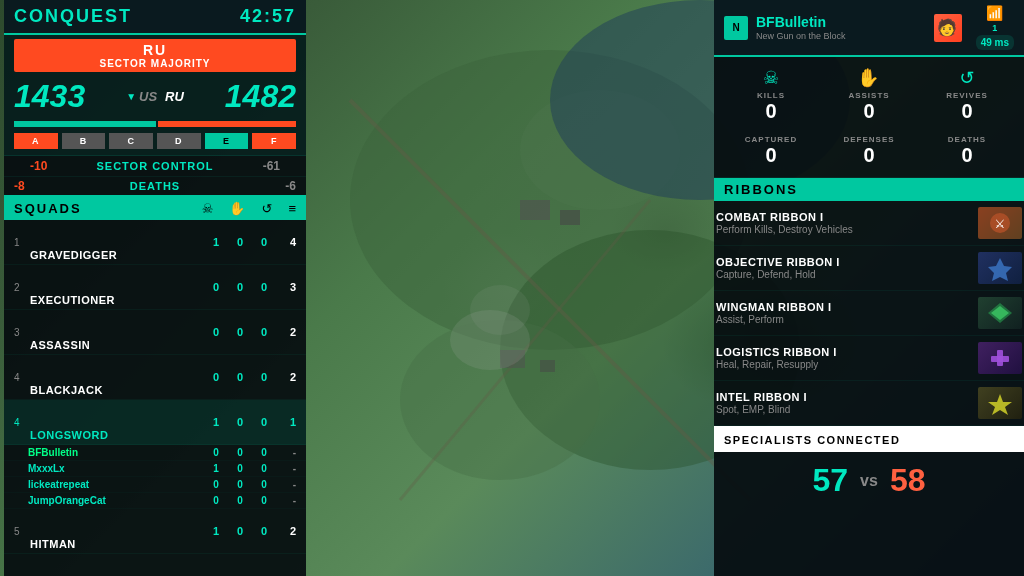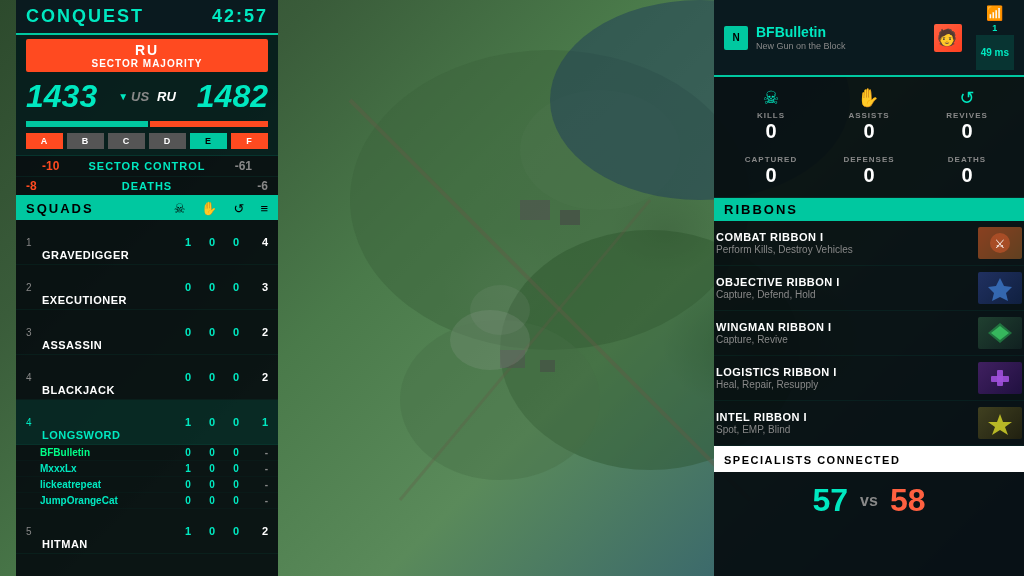--- a/index.html
+++ b/index.html
@@ -29,22 +29,22 @@
       background:
         radial-gradient(ellipse 200px 150px at 60% 30%, rgba(80,120,80,0.6) 0%, transparent 70%),
         radial-gradient(ellipse 150px 100px at 75% 60%, rgba(40,80,40,0.5) 0%, transparent 70%),
         radial-gradient(ellipse 100px 80px at 50% 50%, rgba(100,140,100,0.4) 0%, transparent 70%),
         radial-gradient(ellipse 80px 60px at 65% 40%, rgba(60,90,60,0.5) 0%, transparent 70%);
     }
 
     
     #left-panel {
       position: absolute;
-      top: 0; left: 16px;
-      width: 262px;
+      top: 0; left: 4px;
+      width: 302px;
       height: 576px;
       z-index: 10;
       background: rgba(5, 12, 15, 0.92);
     }
 
     
     #right-panel {
       position: absolute;
       top: 0; right: 0;
       width: 310px;
@@ -405,22 +405,22 @@
       align-items: center;
       justify-content: center;
       font-size: 16px;
     }
 
     .ping-badge {
       color: #00e8c0;
       font-size: 10px;
       font-weight: 700;
       background: rgba(0,200,160,0.15);
-      padding: 12px 5px;
-      border-radius: 0;
+      padding: 2px 5px;
+      border-radius: 6px;
     }
 
     
     .stats-section {
       padding: 6px 10px;
       border-bottom: 1px solid #00c8a020;
     }
 
     .stats-grid {
       display: grid;
@@ -797,21 +797,21 @@
     <div class="ribbon-icon objective">
       <svg width="36" height="28" viewBox="0 0 36 28">
         <polygon points="18,4 22,12 30,13 24,19 26,27 18,23 10,27 12,19 6,13 14,12" fill="rgba(60,120,200,0.8)"></polygon>
       </svg>
     </div>
   </div>
 
   <div class="ribbon-row">
     <div class="ribbon-info">
       <div class="ribbon-name">WINGMAN RIBBON I</div>
-      <div class="ribbon-desc">Capture, Revive</div>
+      <div class="ribbon-desc">Assist, Perform</div>
     </div>
     <div class="ribbon-icon wingman">
       <svg width="36" height="28" viewBox="0 0 36 28">
         <path d="M6,14 L18,4 L30,14 L18,24 Z" fill="rgba(40,160,80,0.6)"></path>
         <path d="M9,14 L18,7 L27,14 L18,21 Z" fill="rgba(60,200,100,0.8)"></path>
       </svg>
     </div>
   </div>
 
   <div class="ribbon-row">

